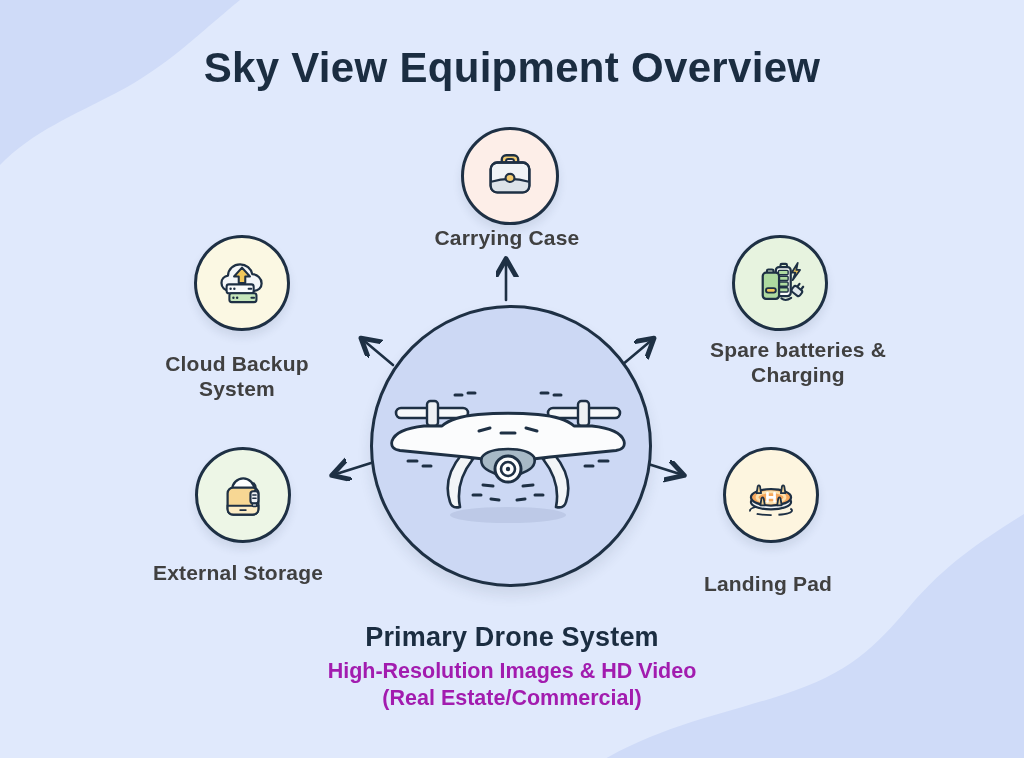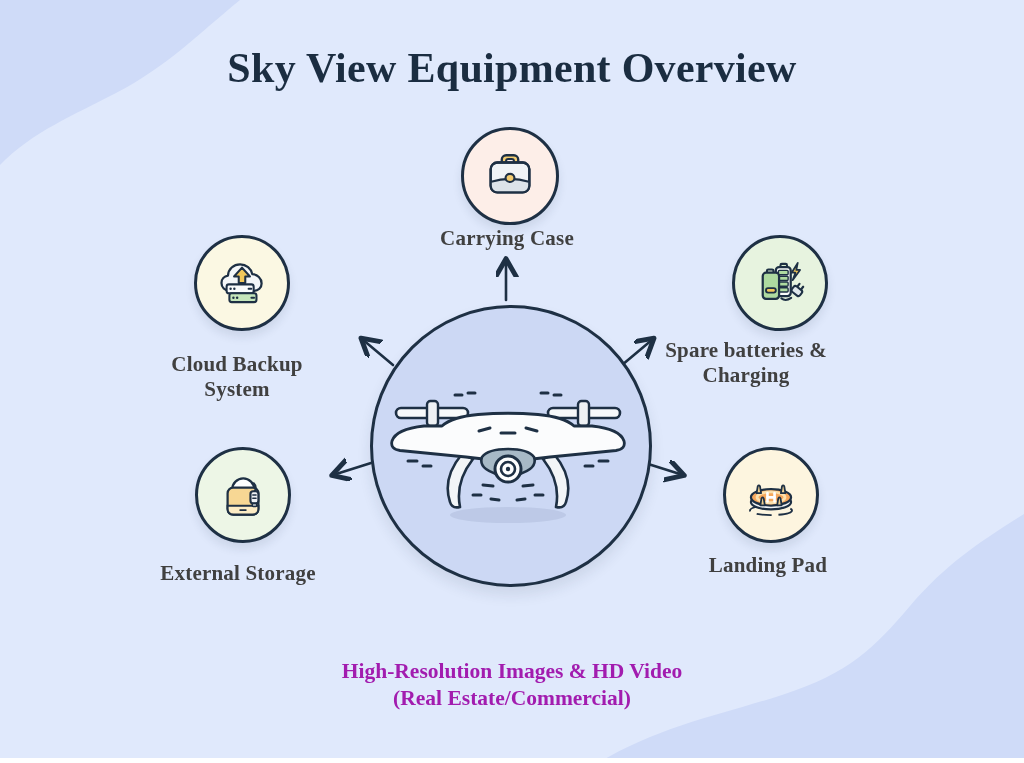--- a/index.html
+++ b/index.html
@@ -1,19 +1,19 @@
 <!DOCTYPE html>
 <html><head>
 <meta charset="utf-8">
 <style>
   html,body { margin:0; padding:0; }
   .canvas {
     position:relative; width:1024px; height:763px; overflow:hidden;
     background:#e0e9fc; color:#1d3043;
-    font-family:Liberation Serif, serif;
+    font-family:Liberation Sans, sans-serif;
   }
   .bg-svg { position:absolute; left:0; top:0; pointer-events:none; }
   .main-title {
     position:absolute; top:44px; left:0; width:1024px; text-align:center;
     font-size:42px; font-weight:800; letter-spacing:0.3px; color:#1b2d41;
   }
   .node-circle {
     position:absolute; border:3px solid #1e3044; border-radius:50%;
     display:flex; align-items:center; justify-content:center;
     box-shadow:0 6px 10px rgba(30,48,68,0.10);
@@ -148,21 +148,21 @@
       <rect x="15" y="35.5" width="10.5" height="4.8" rx="2.2" fill="#f1c75b" stroke="#1e3044" stroke-width="2"></rect>
       <path d="M49 8.5 L42.5 19 H46.5 L43.5 27 L51.5 16 H47.5 Z" fill="#f1c75b" stroke="#1e3044" stroke-width="1.9" stroke-linejoin="round"></path>
       <g transform="rotate(38 47 40)">
         <line x1="44.5" y1="30.5" x2="44.5" y2="35" stroke="#1e3044" stroke-width="2.4" stroke-linecap="round"></line>
         <line x1="49.5" y1="30.5" x2="49.5" y2="35" stroke="#1e3044" stroke-width="2.4" stroke-linecap="round"></line>
         <rect x="41.5" y="34.5" width="11" height="7.5" rx="2.4" fill="#dfe7ec" stroke="#1e3044" stroke-width="2.2"></rect>
       </g>
       <path d="M42 46 Q36 50 31.5 46.5" fill="none" stroke="#1e3044" stroke-width="2.2" stroke-linecap="round"></path>
     </svg>
   </div>
-  <div class="node-label" style="left:646px; top:338px; width:200px;">Spare batteries &amp; Charging</div>
+  <div class="node-label" style="left:698px; top:338px; width:200px;">Spare batteries &amp; Charging</div>
 
   <div class="node-circle" style="left: 195px; top: 447px; width: 90px; height: 90px; background: rgb(237, 246, 230);">
     <svg width="56" height="56" viewBox="0 0 60 60">
       <path d="M18.5 24 a11.75 11.75 0 0 1 23.5 0 Z" fill="#fcfeff" stroke="#1e3044" stroke-width="2.4"></path>
       <rect x="13.5" y="22" width="33" height="29" rx="6" fill="#f7d794" stroke="#1e3044" stroke-width="2.4"></rect>
       <path d="M13.5 41.5 H46.5 V44.8 Q46.5 51 40.2 51 H19.8 Q13.5 51 13.5 44.8 Z" fill="#fcecc4" stroke="#1e3044" stroke-width="2.2"></path>
       <line x1="27" y1="46.2" x2="33" y2="46.2" stroke="#1e3044" stroke-width="2" stroke-linecap="round"></line>
       <path d="M42 27 Q45.5 21.5 41.5 17.5" fill="none" stroke="#1e3044" stroke-width="2.2" stroke-linecap="round"></path>
       <rect x="38" y="26" width="8.5" height="13" rx="2.8" fill="#eef2f6" stroke="#1e3044" stroke-width="2.3"></rect>
       <line x1="40.5" y1="30" x2="44" y2="30" stroke="#1e3044" stroke-width="1.6" stroke-linecap="round"></line>
@@ -184,20 +184,21 @@
         <line x1="26.2" y1="32.5" x2="33.8" y2="32.5"></line>
       </g>
       <g fill="#eecf90" stroke="#1e3044" stroke-width="1.9" stroke-linejoin="round">
         <path d="M14.6 28 L15.8 20.6 Q17 18.6 18.2 20.6 L19.4 28 Z"></path>
         <path d="M40.6 28 L41.8 20.6 Q43 18.6 44.2 20.6 L45.4 28 Z"></path>
         <path d="M18.6 41 L19.8 33.6 Q21 31.6 22.2 33.6 L23.4 41 Z"></path>
         <path d="M36.6 41 L37.8 33.6 Q39 31.6 40.2 33.6 L41.4 41 Z"></path>
       </g>
     </svg>
   </div>
-  <div class="node-label" style="left:658px; top:553px; width:220px;">Landing Pad</div>
-
+  <div class="node-label" style="left:658px; top:572px; width:220px;">Landing Pad</div>
+
+  <div class="center-heading">Primary Drone System</div>
   <div class="center-subheading">
     <div>High-Resolution Images &amp; HD Video</div>
     <div>(Real Estate/Commercial)</div>
   </div>
 
 </div>
 
 </body></html>

